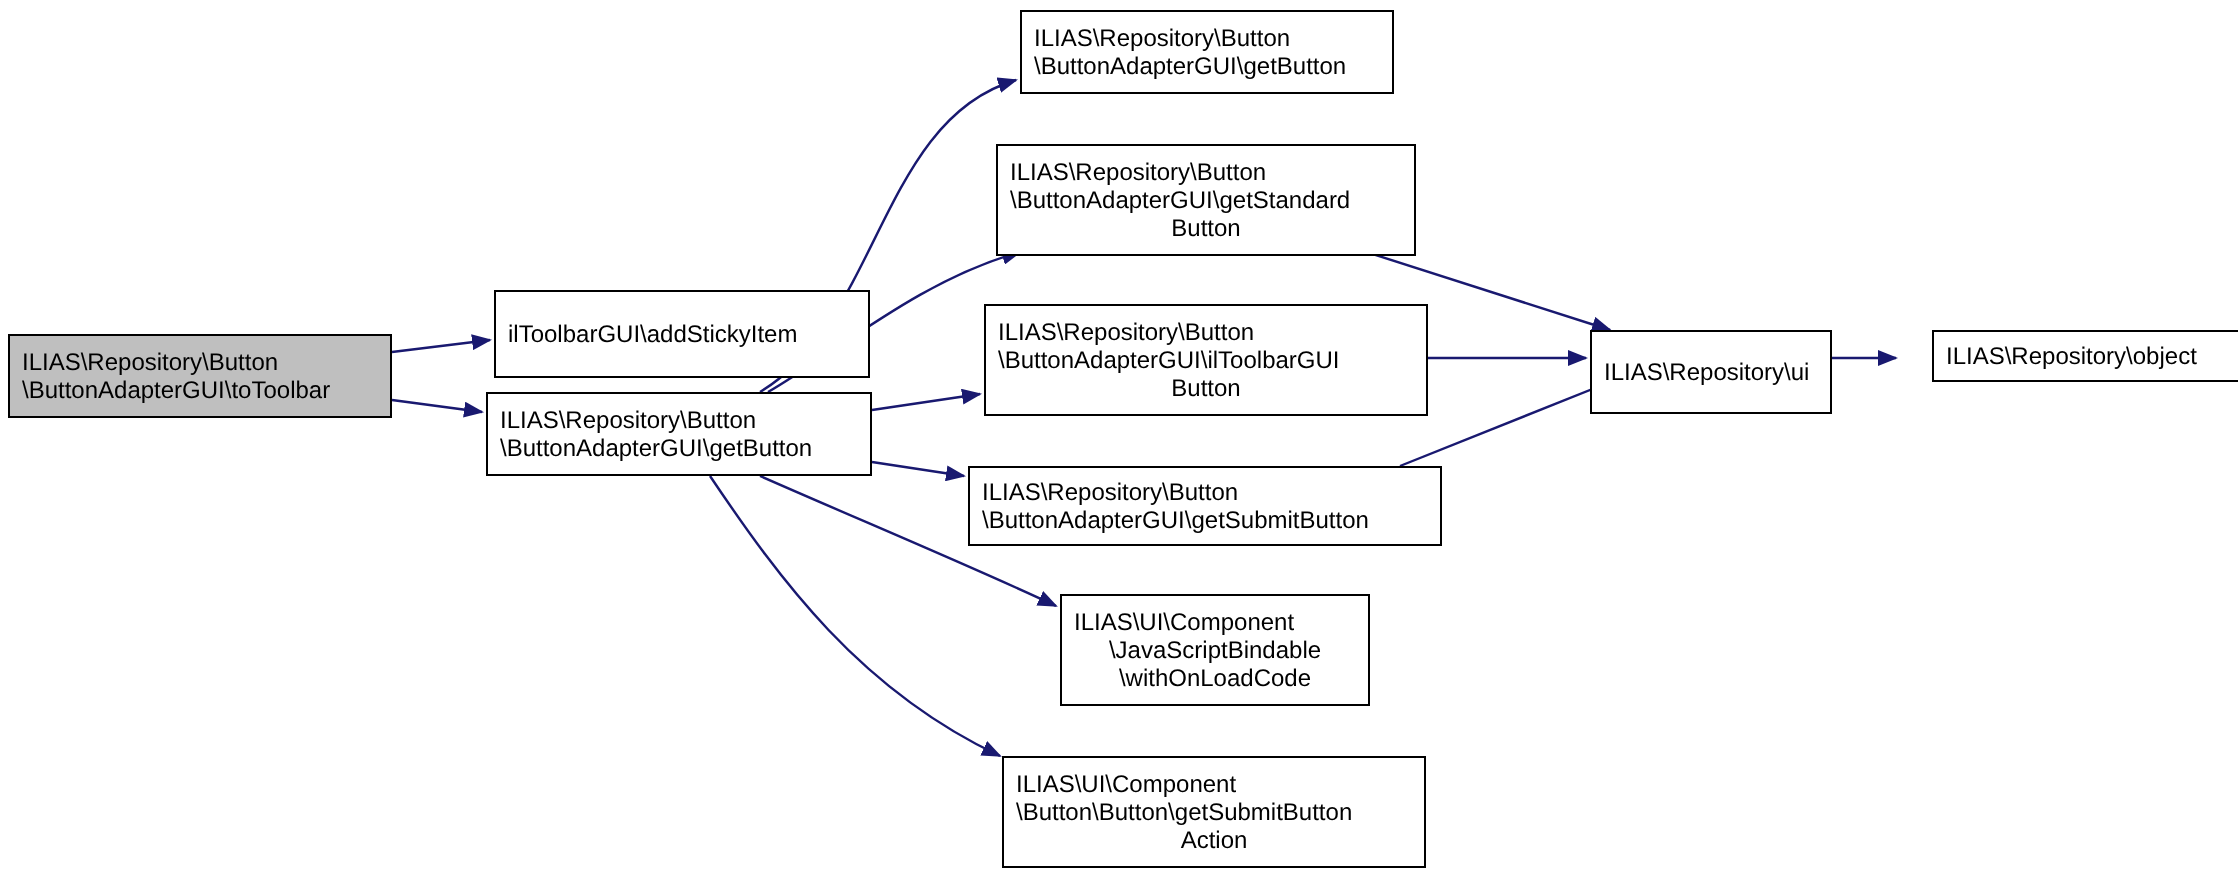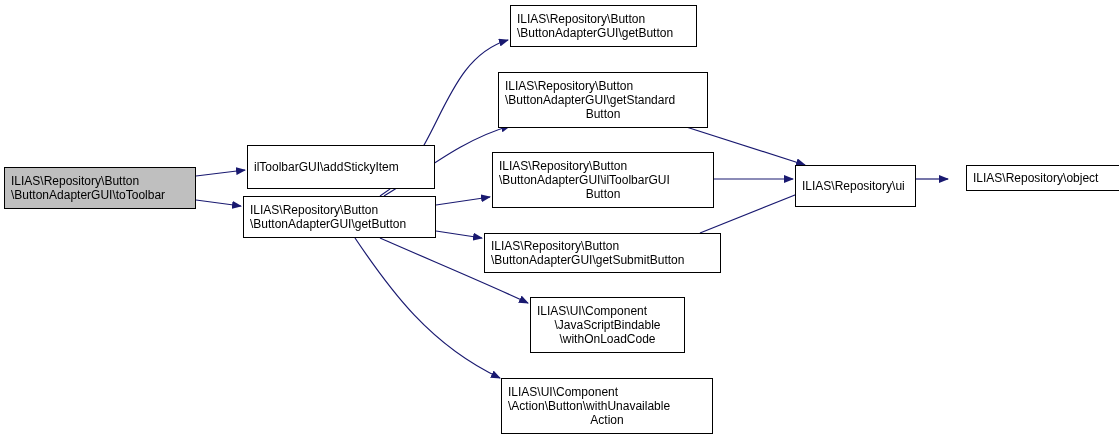--- a/index.html
+++ b/index.html
@@ -70,21 +70,21 @@
       <span class="ln">ILIAS\Repository\Button</span>
       <span class="ln">\ButtonAdapterGUI\getSubmitButton</span>
     </div>
     <div class="node" style="left: 530px; top: 297px; width: 155px; height: 56px;">
       <span class="ln">ILIAS\UI\Component</span>
       <span class="ln c">\JavaScriptBindable</span>
       <span class="ln c">\withOnLoadCode</span>
     </div>
     <div class="node" style="left: 501px; top: 378px; width: 212px; height: 56px;">
       <span class="ln">ILIAS\UI\Component</span>
-      <span class="ln">\Action\Button\withUnavailable</span>
+      <span class="ln">\Button\Button\getSubmitButton</span>
       <span class="ln c">Action</span>
     </div>
     <div class="node" style="left: 795px; top: 165px; width: 121px; height: 42px;">
       <span class="ln">ILIAS\Repository\ui</span>
     </div>
     <div class="node" style="left: 950px; top: 165px; width: 163px; height: 26px; margin-left: 16px;">
       <span class="ln">ILIAS\Repository\object</span>
     </div>
   </div>
 

